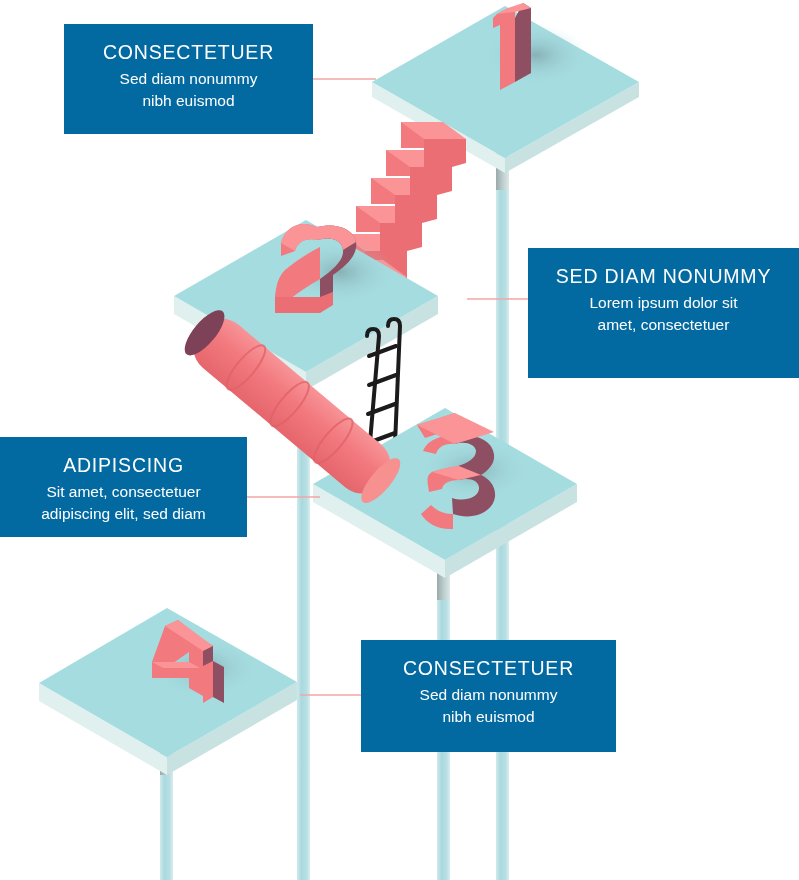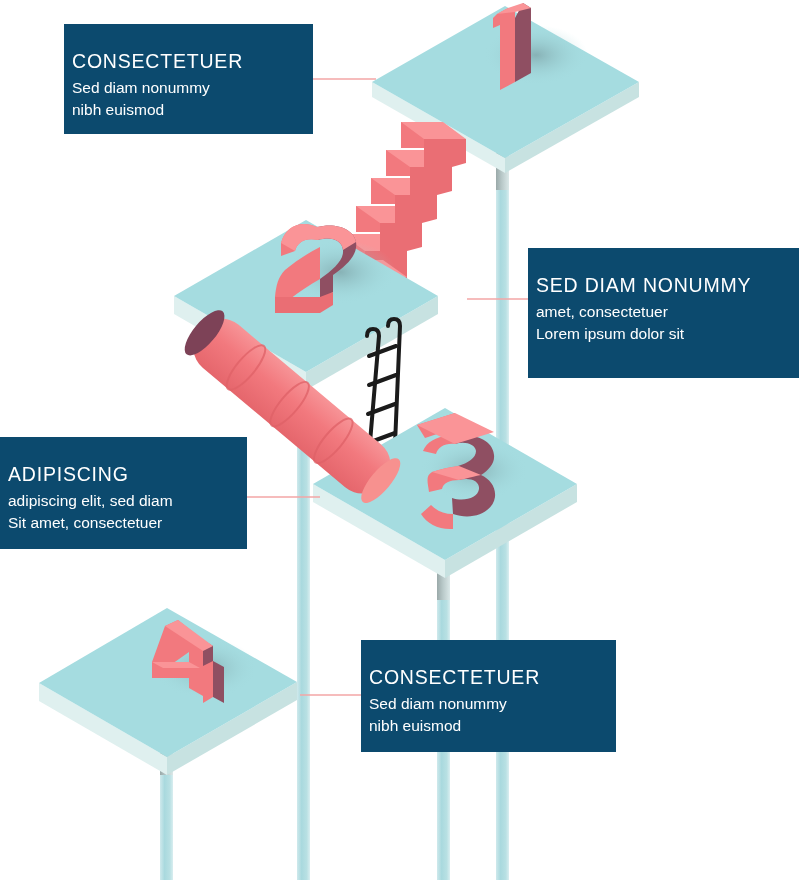--- a/index.html
+++ b/index.html
@@ -1,26 +1,26 @@
 <!DOCTYPE html>
 <html><head>
 <meta charset="utf-8">
 <style>
   html,body{margin:0;padding:0;background:#ffffff;}
   body{width:799px;height:880px;font-family:"Liberation Sans",sans-serif;overflow:hidden;}
   #stage{position:relative;width:799px;height:880px;background:#fff;}
   #scene{position:absolute;left:0;top:0;width:799px;height:880px;}
-  .callout{position:absolute;box-sizing:border-box;background:#0c4a6e;color:#ffffff;
-           text-align:left;padding:18px 8px 12px 8px;}
+  .callout{position:absolute;box-sizing:border-box;background:#0369a1;color:#ffffff;
+           text-align:center;padding:9px 8px 12px 8px;}
   .callout .ttl{font-size:19.5px;letter-spacing:.8px;line-height:1.25;font-weight:400;
                 margin:7px 0 4px 0;}
   .callout .bdy{font-size:15.5px;line-height:1.38;font-weight:400;}
   .c1{left:64px; top:24px;  width:249px; height:110px;}
   .c2{left:528px;top:248px; width:271px; height:130px;}
-  .c3{left:0px;  top:437px; width:247px; height:112px;}
+  .c3{left:0px;  top:437px; width:247px; height:100px;}
   .c4{left:361px;top:640px; width:255px; height:112px;}
 </style>
 </head>
 <body>
 
 <div id="stage">
 
   <svg id="scene" viewBox="0 0 799 880" xmlns="http://www.w3.org/2000/svg">
     <defs>
       <linearGradient id="poleGrad" x1="0" y1="0" x2="1" y2="0">
@@ -195,28 +195,28 @@
   </svg>
 
   <div class="callout c1">
     <div class="ttl">CONSECTETUER</div>
     <div class="bdy">Sed diam nonummy</div>
     <div class="bdy">nibh euismod</div>
   </div>
 
   <div class="callout c2">
     <div class="ttl">SED DIAM NONUMMY</div>
+    <div class="bdy">Lorem ipsum dolor sit</div>
     <div class="bdy">amet, consectetuer</div>
-    <div class="bdy">Lorem ipsum dolor sit</div>
   </div>
 
   <div class="callout c3">
     <div class="ttl">ADIPISCING</div>
+    <div class="bdy">Sit amet, consectetuer</div>
     <div class="bdy">adipiscing elit, sed diam</div>
-    <div class="bdy">Sit amet, consectetuer</div>
   </div>
 
   <div class="callout c4">
     <div class="ttl">CONSECTETUER</div>
     <div class="bdy">Sed diam nonummy</div>
     <div class="bdy">nibh euismod</div>
   </div>
 
 </div>
 

